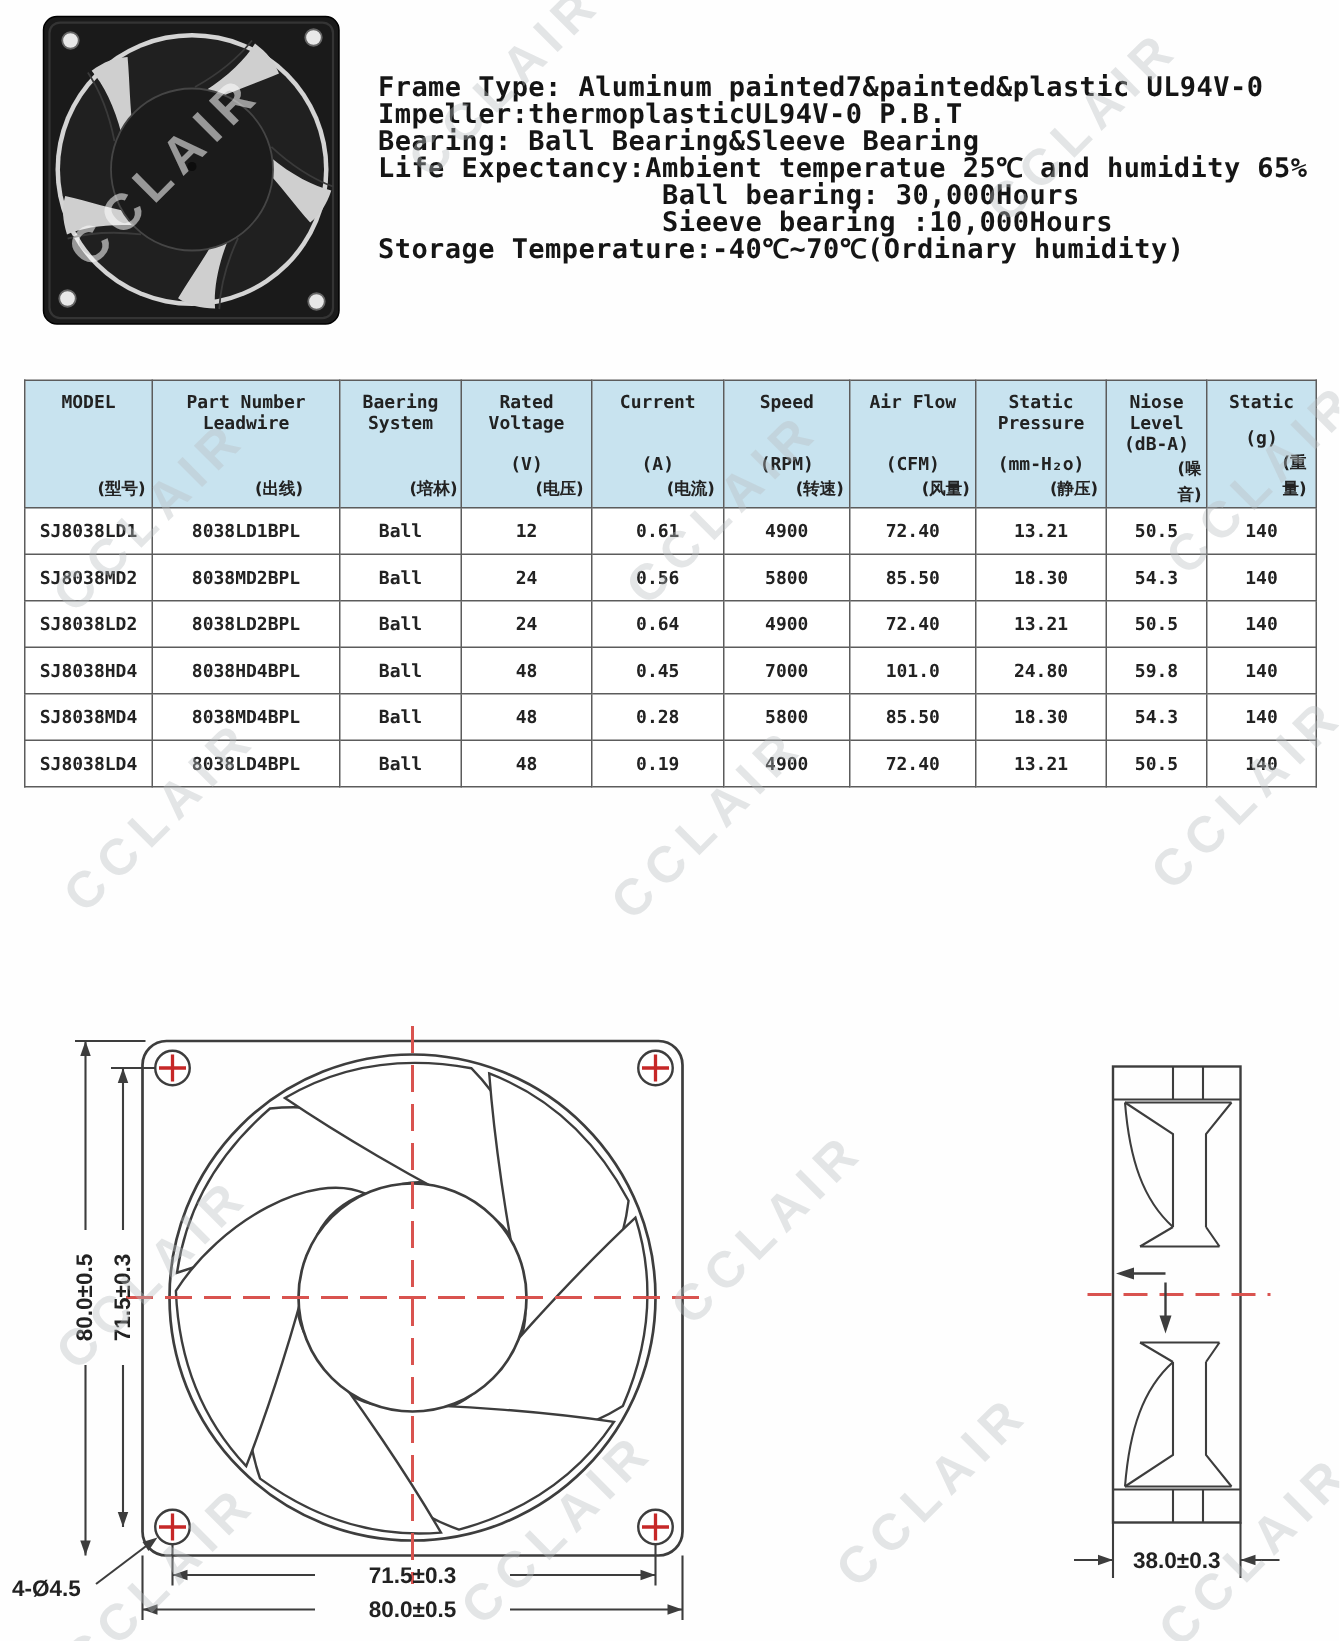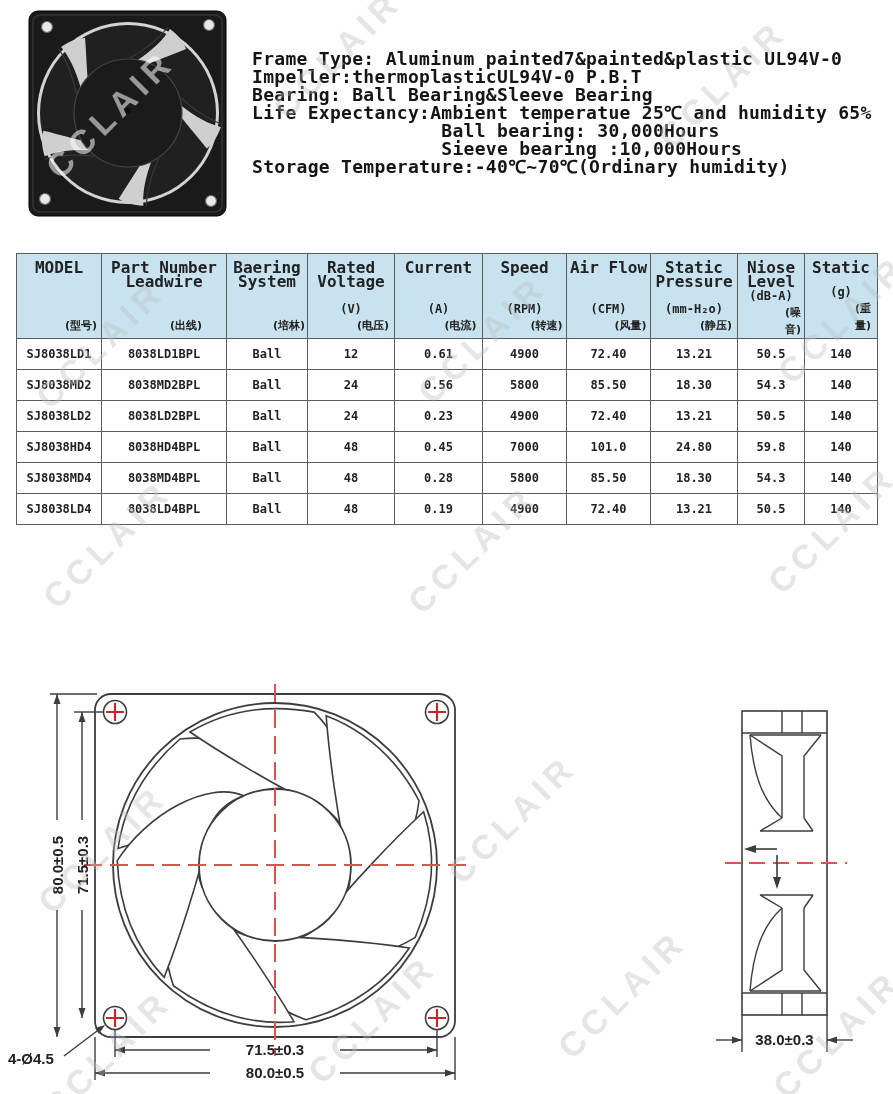--- a/index.html
+++ b/index.html
@@ -21,21 +21,21 @@
   .spec-line{white-space:pre;}
 
   
   .tbl-wrap{position:absolute;left:16px;top:253px;width:862px;z-index:2;}
   table.spec{border-collapse:collapse;table-layout:fixed;width:862px;
              font:bold 12px "DejaVu Sans Mono","Liberation Mono",monospace;color:#222;}
   table.spec th,table.spec td{border:1px solid #5c5c5c;text-align:center;padding:0;}
   table.spec th{background:#c8e3ef;height:84px;vertical-align:top;font-weight:bold;}
   table.spec td{height:30px;background:#fff;}
   .th-inner{display:flex;flex-direction:column;height:84px;padding:7px 1px 4px 1px;box-sizing:border-box;}
-  .th-en{font-size:16px;line-height:14px;}
+  .th-en{font-size:12px;line-height:14px;}
   .th-fill{flex:1;}
   .th-unit{font-size:12px;line-height:15px;}
   .th-cn{font-size:11px;line-height:17px;font-family:"DejaVu Sans",sans-serif;margin-left:44px;}
 
   
   .front-view{position:absolute;left:0;top:660px;width:520px;height:434px;}
   .side-view{position:absolute;left:700px;top:668px;width:193px;height:414px;}
   svg text{font-family:"Liberation Sans","DejaVu Sans",sans-serif;font-weight:bold;fill:#222;}
 </style>
 </head>
@@ -209,21 +209,21 @@
             <td>85.50</td>
             <td>18.30</td>
             <td>54.3</td>
             <td>140</td>
           </tr>
           <tr>
             <td>SJ8038LD2</td>
             <td>8038LD2BPL</td>
             <td>Ball</td>
             <td>24</td>
-            <td>0.23</td>
+            <td>0.64</td>
             <td>4900</td>
             <td>72.40</td>
             <td>13.21</td>
             <td>50.5</td>
             <td>140</td>
           </tr>
           <tr>
             <td>SJ8038HD4</td>
             <td>8038HD4BPL</td>
             <td>Ball</td>

